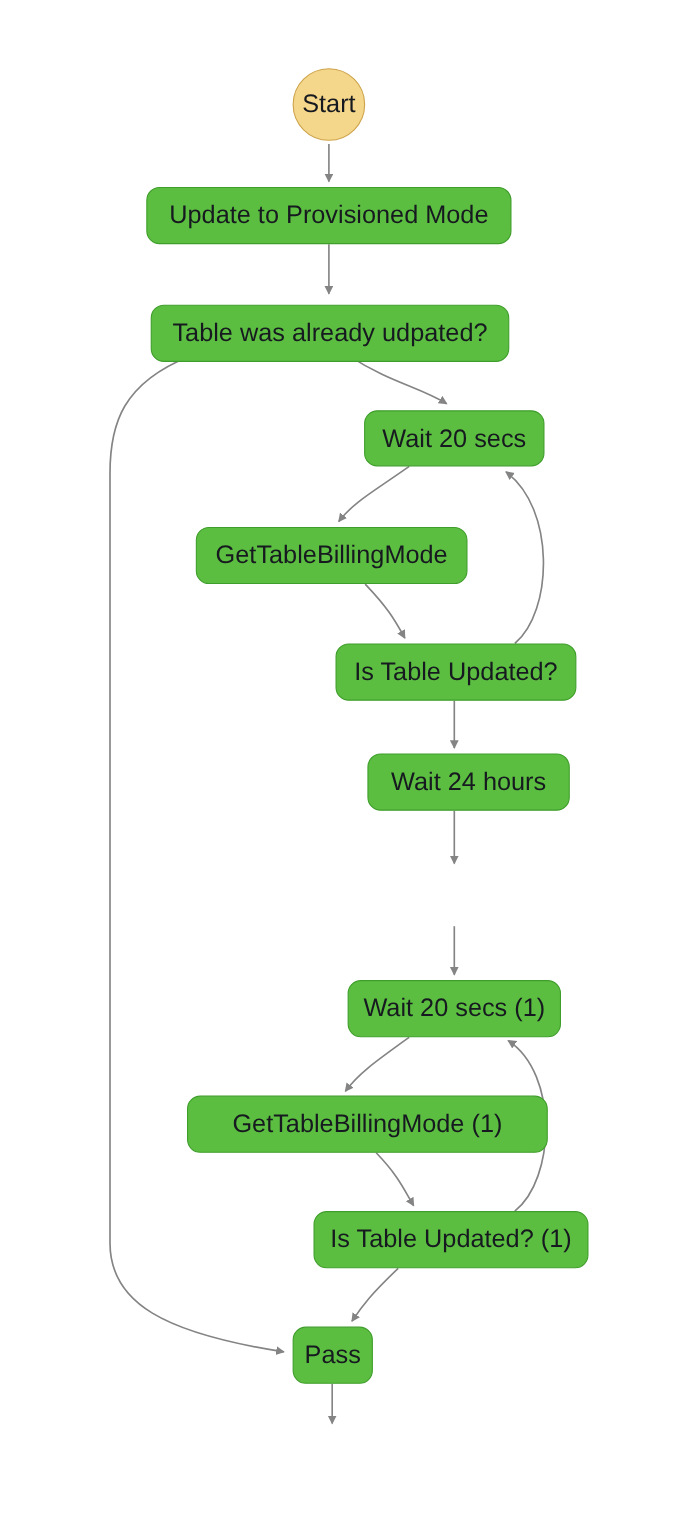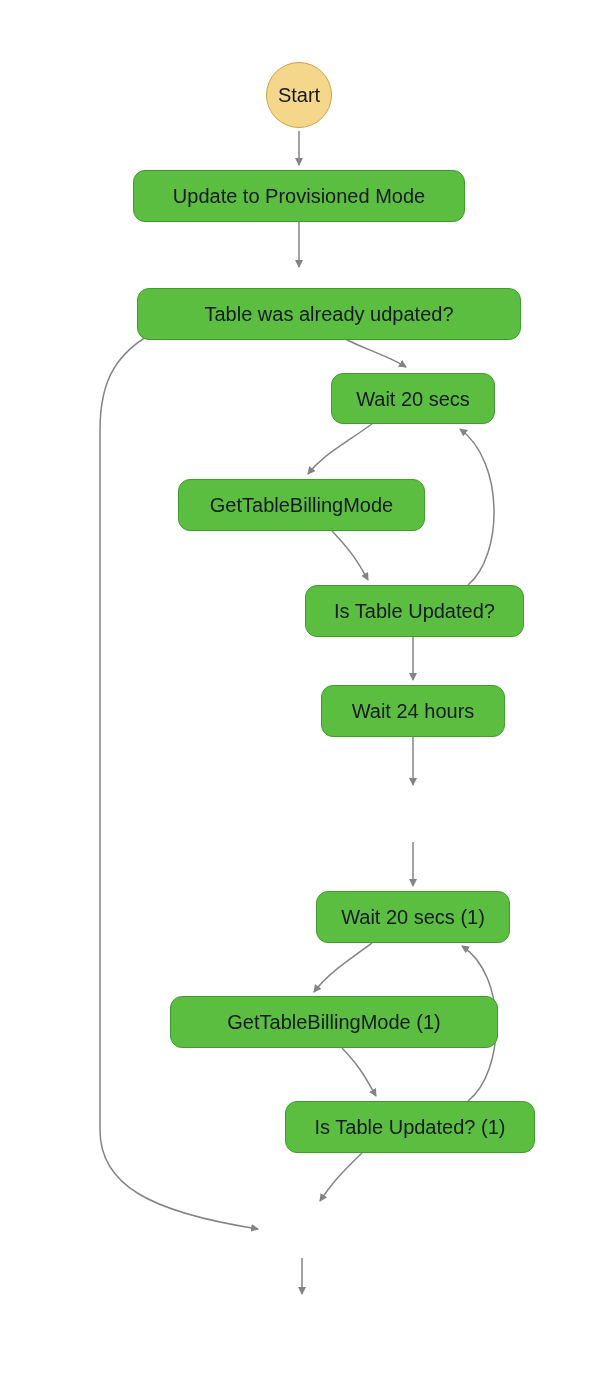--- a/index.html
+++ b/index.html
@@ -33,21 +33,21 @@
     stroke: var(--edge-color);
     stroke-width: 1.5;
   }
   .node {
     position: absolute;
     display: flex;
     align-items: center;
     justify-content: center;
     text-align: center;
     color: var(--label-color);
-    font-size: 20px;
+    font-size: 23px;
     line-height: 1.1;
   }
   .node.state {
     background: var(--state-fill);
     border: 1px solid var(--state-border);
     border-radius: 12px;
     cursor: pointer;
   }
   .node.terminal {
     background: var(--terminal-fill);
@@ -88,48 +88,51 @@
   </svg>
 
   <div class="node terminal" style="left:266px;top:62px;width:66px;height:66px">
     <span class="node-label">Start</span>
   </div>
 
   <div class="node state" style="left:133px;top:170px;width:332px;height:52px">
     <span class="node-label">Update to Provisioned Mode</span>
   </div>
 
-  <div class="node state" style="left:137px;top:288px;width:384px;height:52px">
+  <div class="node state" style="left:137px;top:277px;width:326px;height:52px">
     <span class="node-label">Table was already udpated?</span>
   </div>
 
   <div class="node state" style="left:331px;top:373px;width:164px;height:51px">
     <span class="node-label">Wait 20 secs</span>
   </div>
 
   <div class="node state" style="left:178px;top:479px;width:247px;height:52px">
     <span class="node-label">GetTableBillingMode</span>
   </div>
 
   <div class="node state" style="left:305px;top:585px;width:219px;height:52px">
     <span class="node-label">Is Table Updated?</span>
   </div>
 
-  <div class="node state" style="left:321px;top:685px;width:184px;height:52px">
+  <div class="node state" style="left:334px;top:685px;width:184px;height:52px">
     <span class="node-label">Wait 24 hours</span>
   </div>
 
 
   <div class="node state" style="left:316px;top:891px;width:194px;height:52px">
     <span class="node-label">Wait 20 secs (1)</span>
   </div>
 
   <div class="node state" style="left:170px;top:996px;width:328px;height:52px">
     <span class="node-label">GetTableBillingMode (1)</span>
   </div>
 
   <div class="node state" style="left:285px;top:1101px;width:250px;height:52px">
     <span class="node-label">Is Table Updated? (1)</span>
   </div>
 
+  <div class="node state" style="left:266px;top:1206px;width:73px;height:52px">
+    <span class="node-label">Pass</span>
+  </div>
 
 
 </div>
 
 </body></html>

